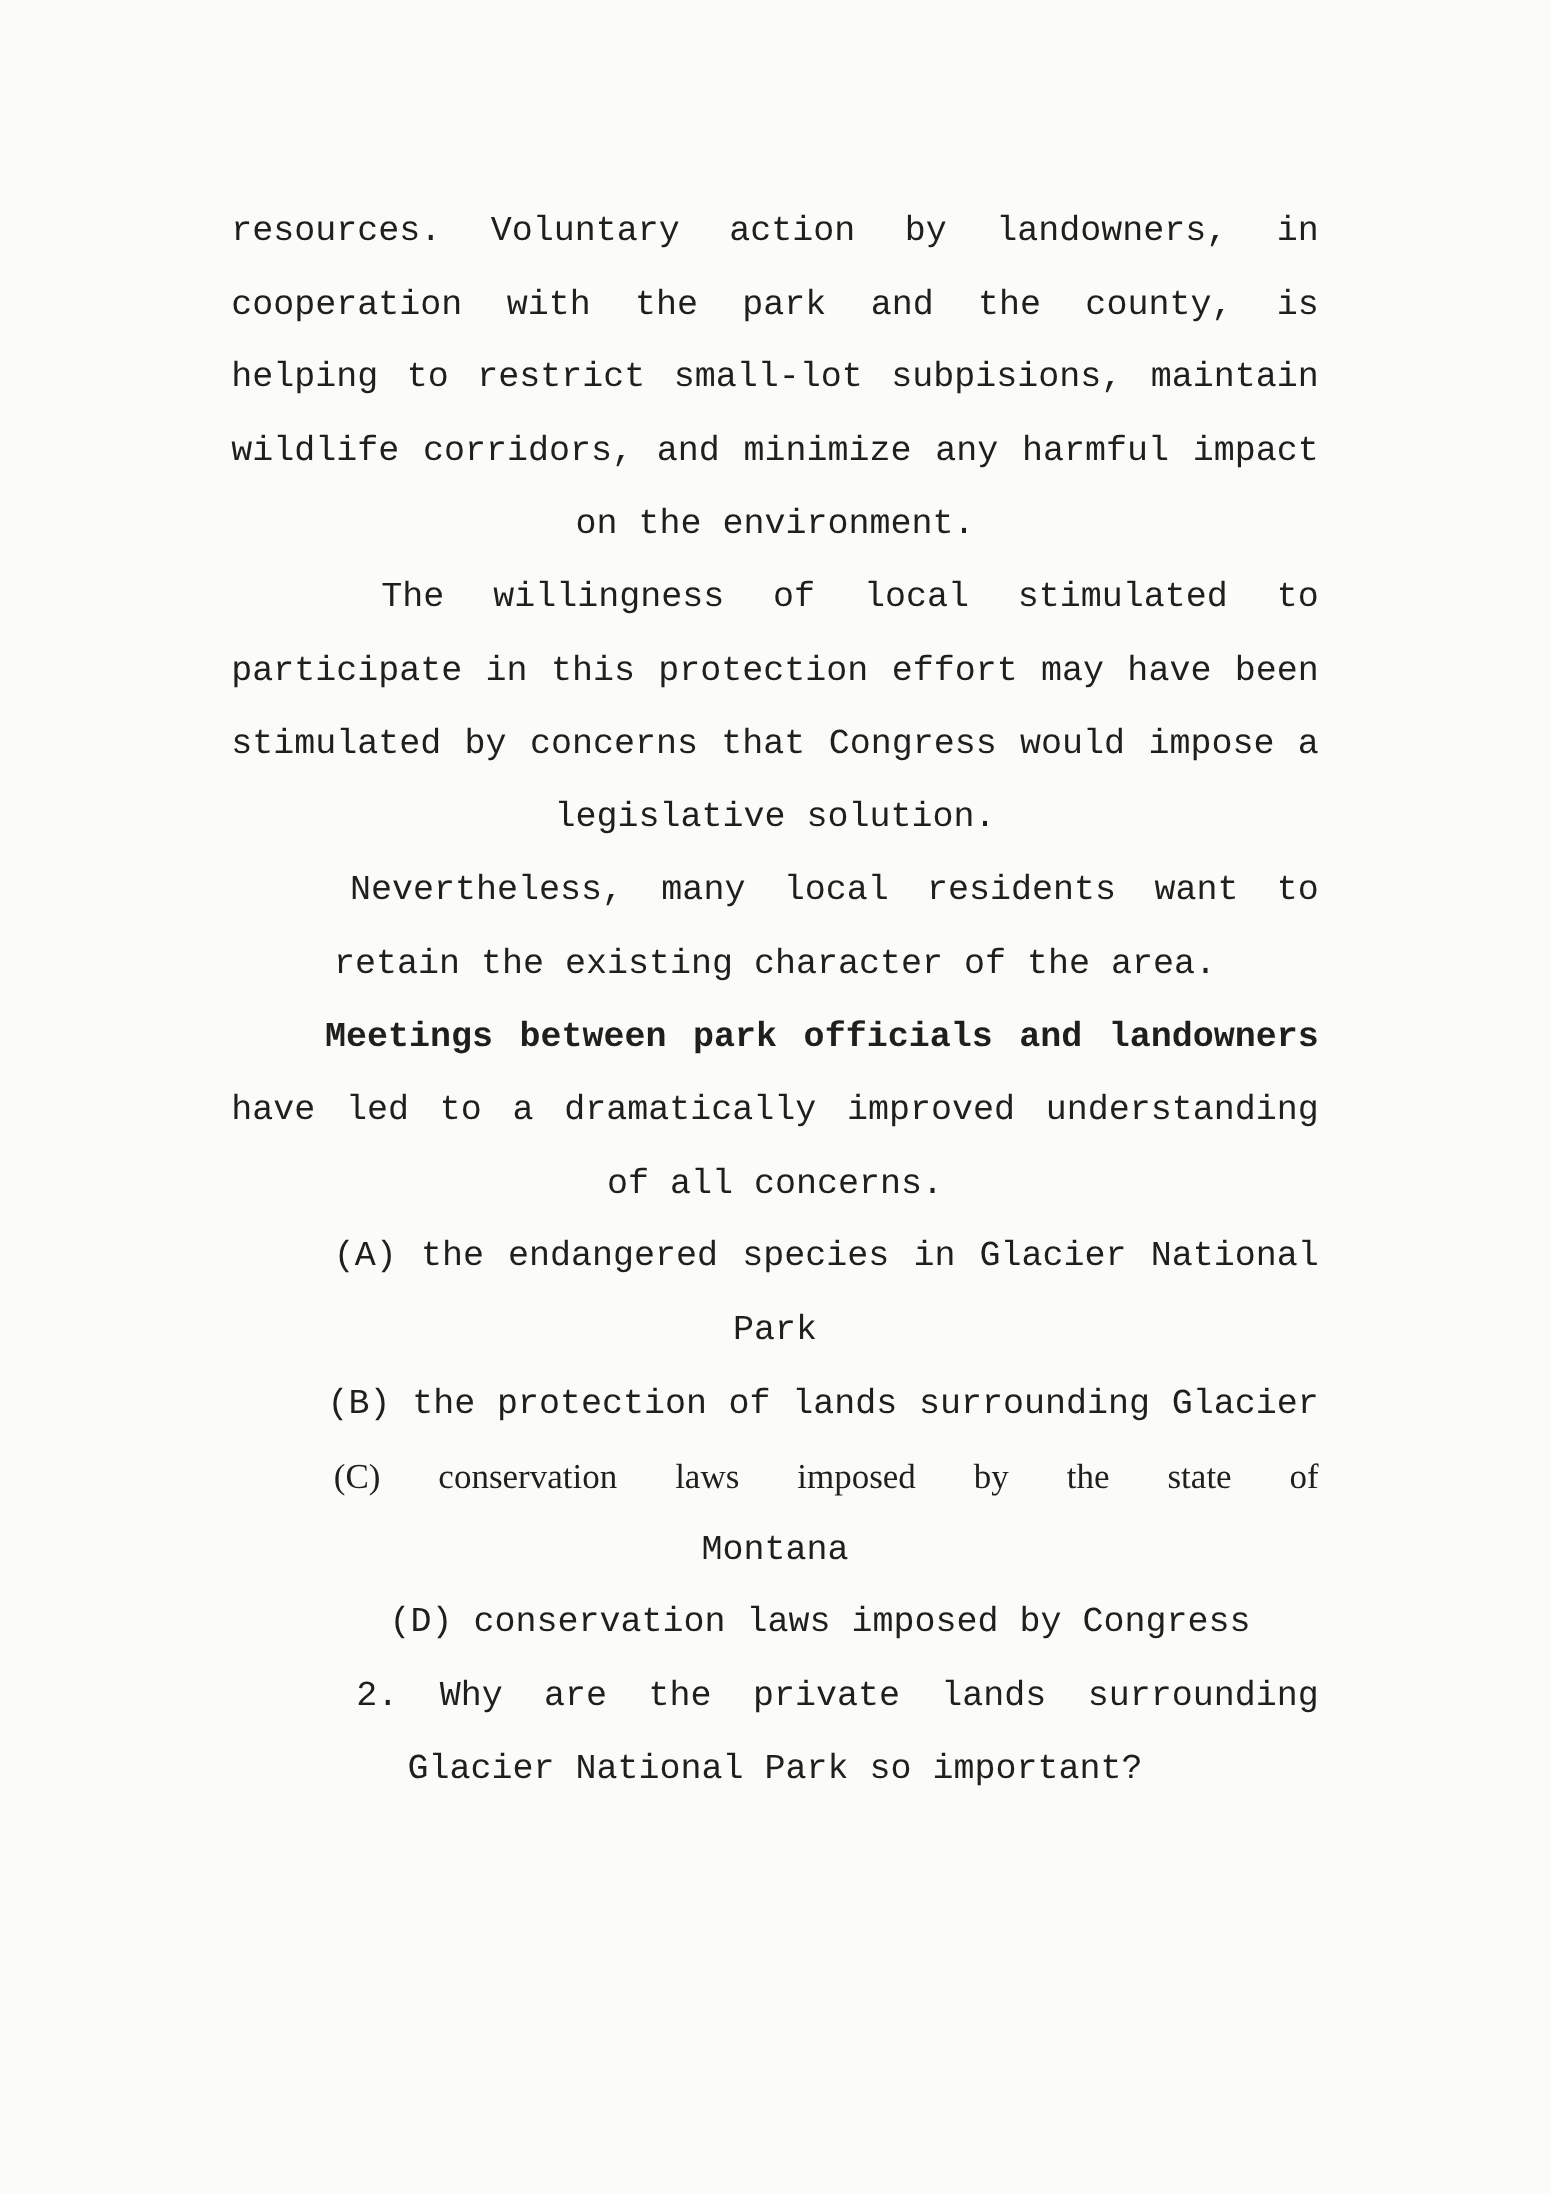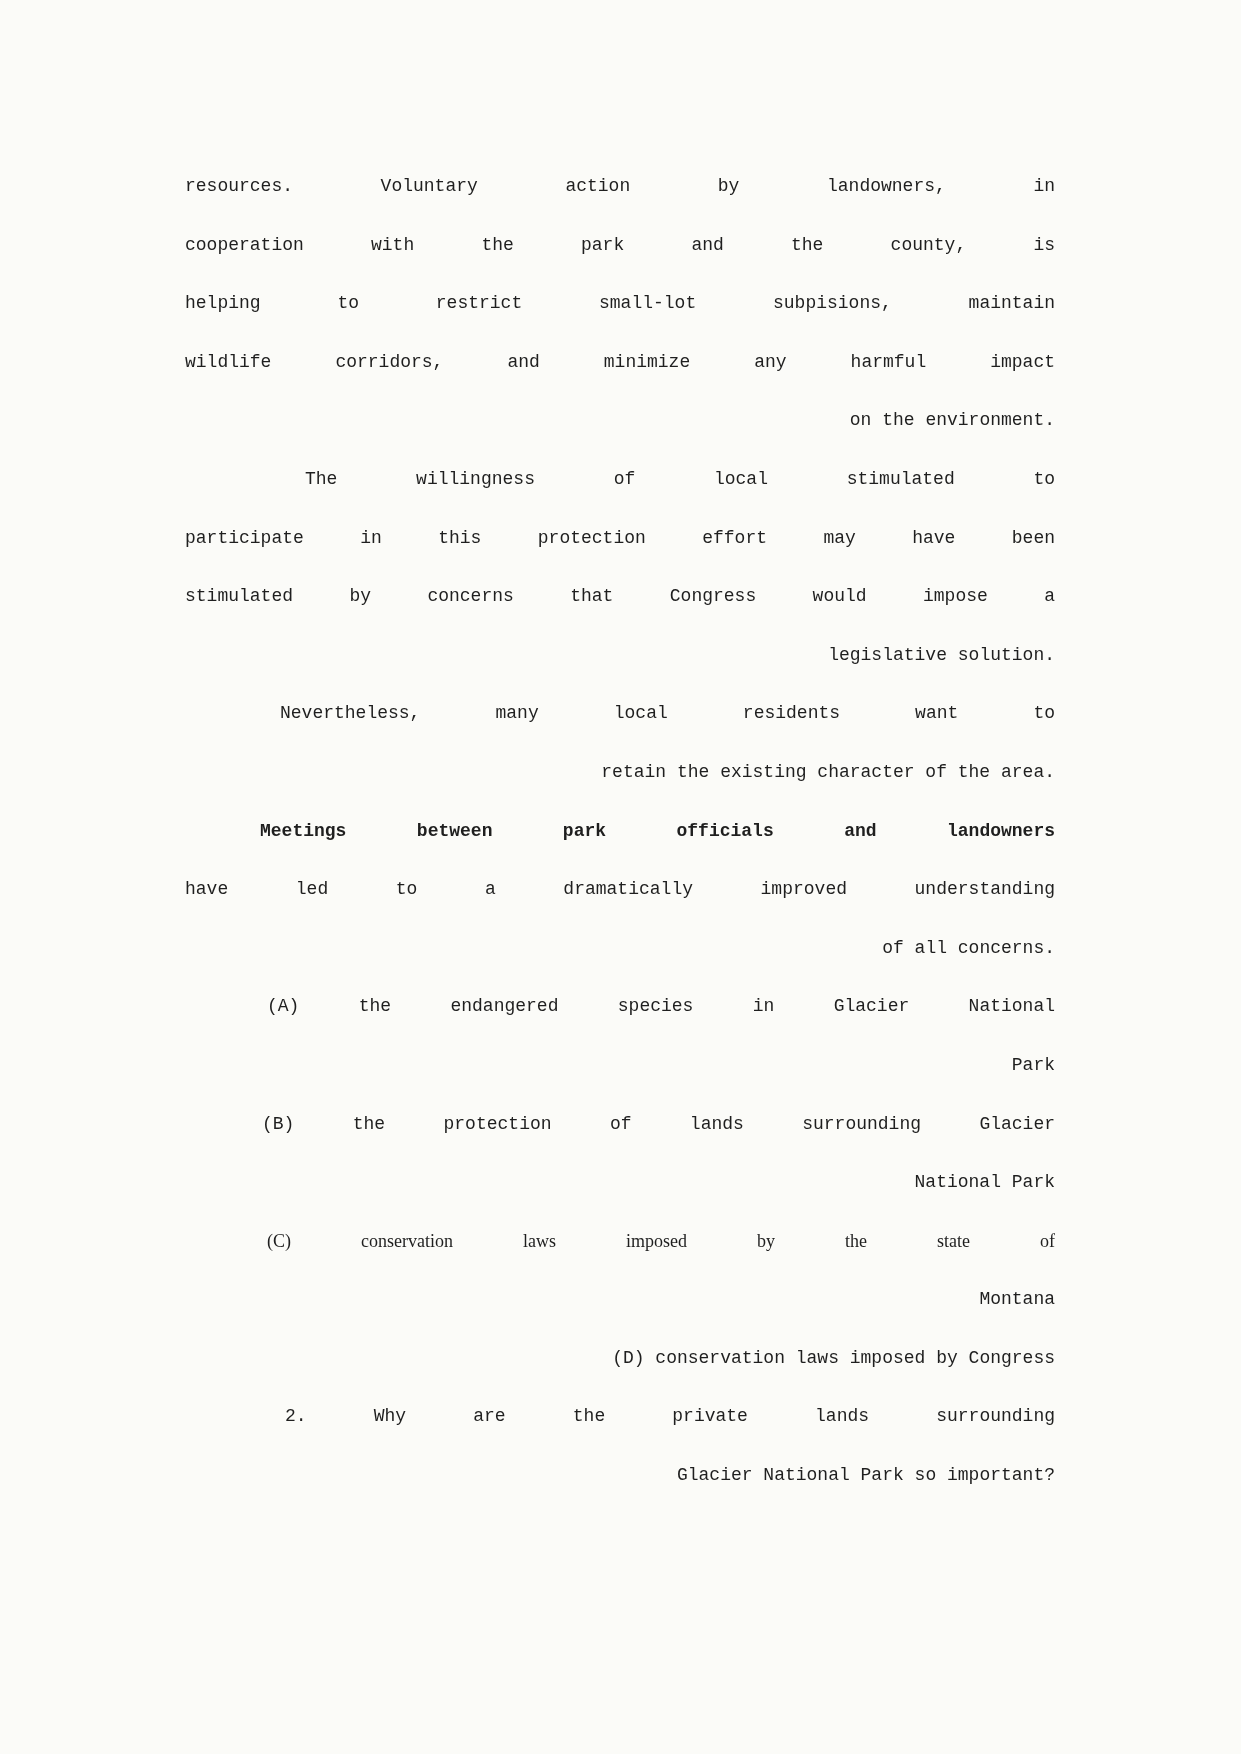--- a/index.html
+++ b/index.html
@@ -14,31 +14,31 @@
   }
   .page {
     position: absolute;
     top: 0; left: 0;
     width: 1241px;
     height: 1754px;
     background: #fbfbf8;
     box-sizing: border-box;
     padding: 157px 186px 0 185px;
     font-family: "Liberation Mono", "DejaVu Sans Mono", monospace;
-    font-size: 18px;
+    font-size: 28px;
     line-height: 58.6px;
     color: #1f1f1f;
   }
   .para {
     margin: 0;
     padding: 0;
   }
   .line {
     white-space: pre-wrap;
-    text-align: right;
+    text-align: center;
     overflow: hidden;
   }
   .line.jl {
     text-align: justify;
     text-align-last: justify;
   }
 </style>
 </head>
 <body>
 
@@ -65,21 +65,20 @@
         <div class="line jl" style="padding-left: 75px; font-weight: bold;">Meetings between park officials and landowners</div>
         <div class="line jl">have led to a dramatically improved understanding</div>
         <div class="line">of all concerns.</div>
       </div>
       <div class="para">
         <div class="line jl" style="padding-left: 82px;">(A) the endangered species in Glacier National</div>
         <div class="line">Park</div>
       </div>
       <div class="para">
         <div class="line jl" style="padding-left: 77px;">(B) the protection of lands surrounding Glacier</div>
-        <div class="line">National Park</div>
       </div>
       <div class="para">
         <div class="line jl" style="padding-left: 82px; font-family: Liberation Serif, serif;">(C) conservation laws imposed by the state of</div>
         <div class="line">Montana</div>
       </div>
       <div class="para">
         <div class="line" style="padding-left: 72px; font-family: Liberation Mono, monospace;">(D) conservation laws imposed by Congress</div>
       </div>
       <div class="para">
         <div class="line jl" style="padding-left: 100px;">2. Why are the private lands surrounding</div>

